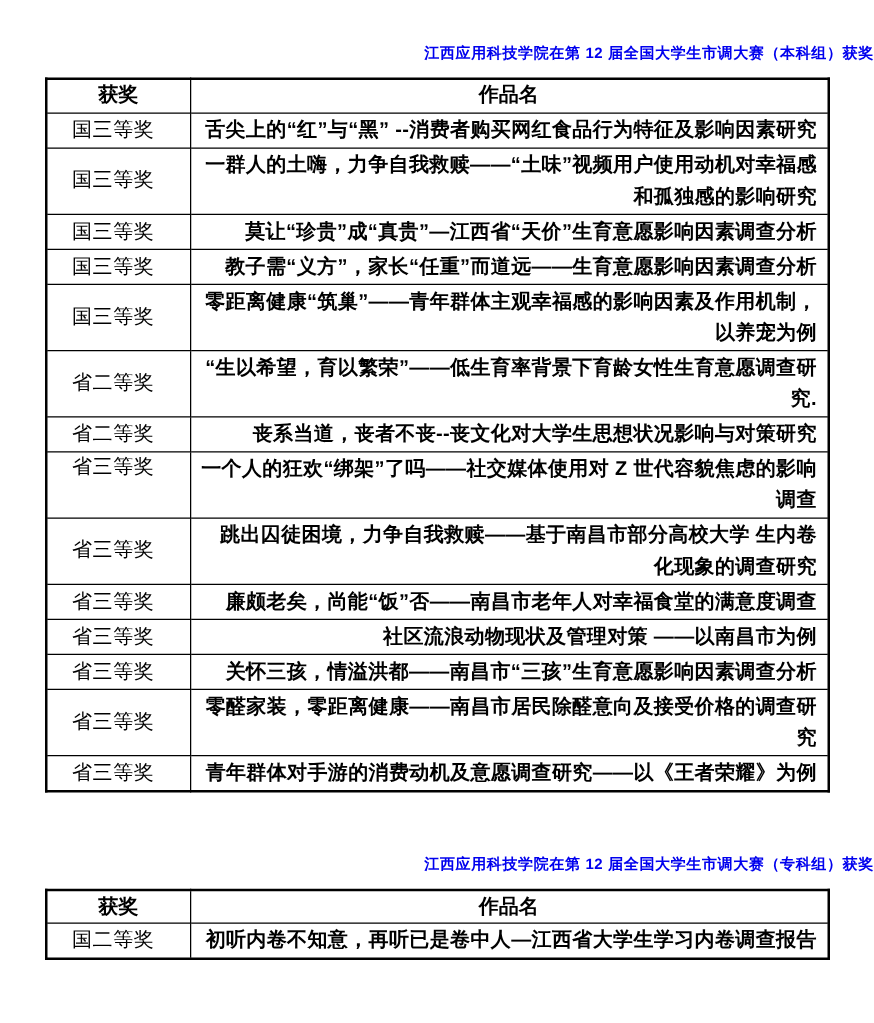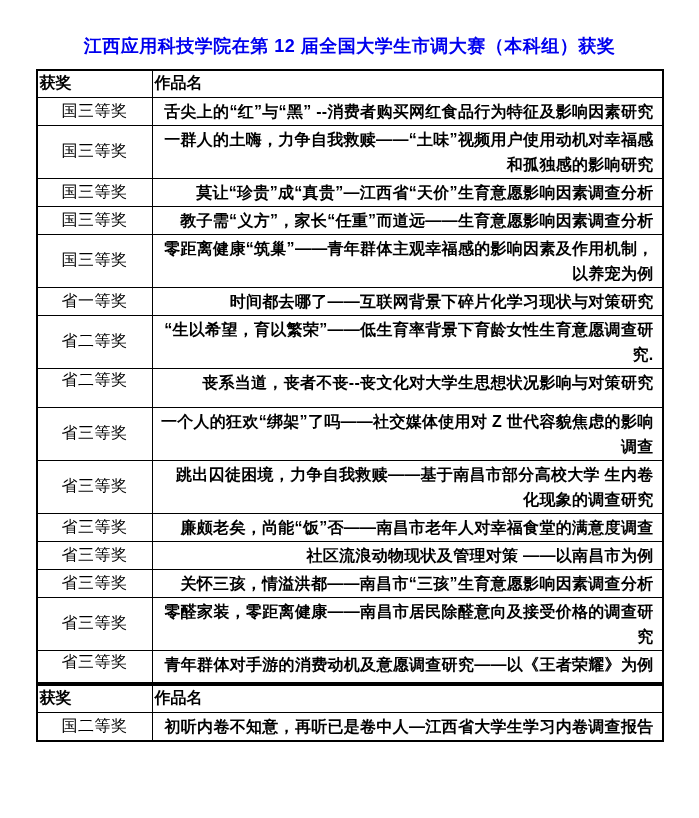--- a/index.html
+++ b/index.html
@@ -12,23 +12,23 @@
     height: 818px;
     font-family: "Liberation Sans", sans-serif;
     color: #000000;
     overflow: hidden;
   }
   .page {
     padding-top: 34px;
   }
   .doc-title {
     color: #0000ee;
-    font-size: 18px;
+    font-size: 12px;
     font-weight: bold;
-    text-align: center;
+    text-align: right;
     margin: 0 0 11px 0;
     letter-spacing: 0.5px;
   }
   .section-2 .doc-title {
     margin-top: 49px;
   }
   .awards-table {
     border-collapse: collapse;
     margin: 0 auto;
     width: 628px;
@@ -40,27 +40,27 @@
     font-size: 16px;
     color: #000000;
     vertical-align: middle;
     overflow: hidden;
   }
   .awards-table thead tr { height: 27px; }
   .awards-table tbody tr { height: 25px; }
   .col-award { width: 110px; }
   .awards-table th {
     font-weight: bold;
-    text-align: left;
+    text-align: center;
     padding: 1px 2px;
   }
   .cell-award {
-    text-align: center;
+    text-align: left;
     font-weight: 400;
-    padding: 1px 6px;
+    padding: 1px 20px;
     letter-spacing: 0.5px;
   }
   .cell-work {
     font-weight: 700;
     text-align: right;
     padding: 1px 8px;
     line-height: 25px;
     letter-spacing: 0.3px;
   }
   
@@ -99,24 +99,20 @@
           </tr>
         <tr>
             <td class="cell-award">国三等奖</td>
             <td class="cell-work">教子需“义方”，家长“任重”而道远——生育意愿影响因素调查分析</td>
           </tr>
         <tr>
             <td class="cell-award">国三等奖</td>
             <td class="cell-work">零距离健康“筑巢”——青年群体主观幸福感的影响因素及作用机制，以养宠为例</td>
           </tr>
         <tr>
-            <td class="cell-award">省一等奖</td>
-            <td class="cell-work">时间都去哪了——互联网背景下碎片化学习现状与对策研究</td>
-          </tr>
-        <tr>
             <td class="cell-award">省二等奖</td>
             <td class="cell-work">“生以希望，育以繁荣”——低生育率背景下育龄女性生育意愿调查研究.</td>
           </tr>
         <tr>
             <td class="cell-award">省二等奖</td>
             <td class="cell-work">丧系当道，丧者不丧--丧文化对大学生思想状况影响与对策研究</td>
           </tr>
         <tr>
             <td class="cell-award">省三等奖</td>
             <td class="cell-work">一个人的狂欢“绑架”了吗——社交媒体使用对 Z 世代容貌焦虑的影响调查</td>
@@ -143,20 +139,21 @@
           </tr>
         <tr>
             <td class="cell-award">省三等奖</td>
             <td class="cell-work">青年群体对手游的消费动机及意愿调查研究——以《王者荣耀》为例</td>
           </tr>
       </tbody>
     </table>
   </div>
 
   <div class="section-2">
+    <h2 class="doc-title">江西应用科技学院在第 12 届全国大学生市调大赛（专科组）获奖</h2>
     <table class="awards-table" id="table-zhuanke">
       <thead>
         <tr>
           <th class="col-award">获奖</th>
           <th class="col-work">作品名</th>
         </tr>
       </thead>
       <tbody>
         <tr>
             <td class="cell-award">国二等奖</td>

